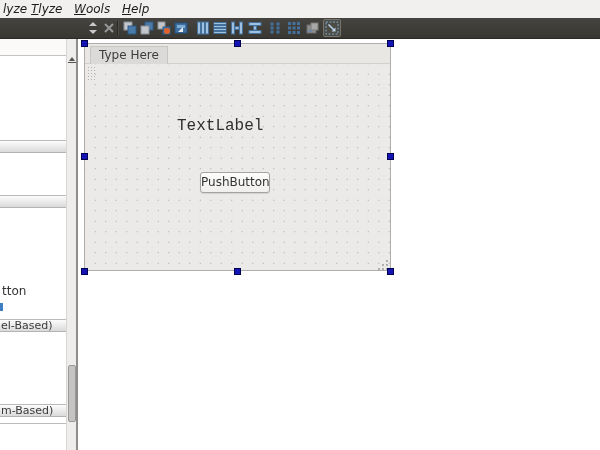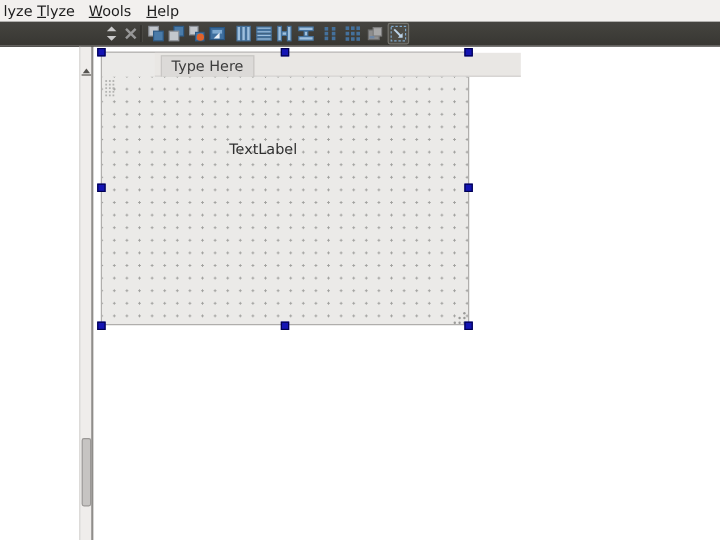--- a/index.html
+++ b/index.html
@@ -1,21 +1,21 @@
 <!DOCTYPE html>
 <html><head>
 <meta charset="utf-8">
 <style>
   * { margin:0; padding:0; box-sizing:border-box; }
   body { font-family:"DejaVu Sans","Liberation Sans",sans-serif; background:#fff; }
   #screen { position:relative; width:600px; height:450px; overflow:hidden; background:#fff; }
 
   
   .menubar { position:absolute; left:0; top:0; width:600px; height:18px; background:#f2f0ee; }
-  .menu-item { position:absolute; top:1px; font-size:12px; color:#1d1d1d; padding:1px 3px; cursor:default; }
+  .menu-item { position:absolute; top:1px; font-size:12px; color:#1d1d1d; padding:1px 3px; cursor:default;font-style:italic; }
   .menu-item .mn { text-decoration:underline; }
 
   
   .toolbar { position:absolute; left:0; top:18px; width:600px; height:21px;
              background:linear-gradient(#454440,#383732); border-bottom:1px solid #2b2a26; }
   .tb { position:absolute; top:2px; width:16px; height:16px; }
   .tb svg { display:block; }
   .tb-sep { position:absolute; top:3px; width:2px; height:14px;
             border-left:1px solid #2d2c28; border-right:1px solid #4c4b46; }
   .tb-checked { position:absolute; top:1px; width:18px; height:18px; background:#4c4b45;
@@ -46,31 +46,31 @@
   .scroll-thumb { position:absolute; left:1px; top:326px; width:8px; height:57px;
                background:#c6c4c2; border:1px solid #9a9896; border-radius:2px; }
   .divider { position:absolute; left:76px; top:39px; width:2px; height:411px; background:#8f8d8a; }
 
   
   .canvas { position:absolute; left:78px; top:39px; width:522px; height:411px; background:#fff; }
 
   .form-widget { position:absolute; left:84px; top:43px; width:307px; height:228px;
                  background:#ebeae8; border:1px solid #b0aeac; }
   .form-menubar { position:absolute; left:0; top:0; width:305px; height:20px;
-                  background:#e9e7e4; border-bottom:1px solid #d2d0ce;margin-left:44px; }
+                  background:#e9e7e4; border-bottom:1px solid #d2d0ce; }
   .type-here { position:absolute; left:5px; top:2px; padding:1px 8px 2px 8px; font-size:12px; color:#3c3c3c;
                background:#dcdad8; border:1px solid #c8c6c4; cursor:default; }
   .form-grid { position:absolute; left:0; top:20px; width:305px; height:206px;
                background-color:#ebeae8;
                background-image:radial-gradient(circle, #a0a09e 0.8px, rgba(0,0,0,0) 0.9px);
                background-size:10.5px 10.5px; background-position:5px 5px; }
   .mini-dots { position:absolute; left:2px; top:2px; width:9px; height:15px;
                background-image:radial-gradient(circle, #b2b2b0 0.7px, rgba(0,0,0,0) 0.8px);
                background-size:3px 3px; }
-  .text-label { position:absolute; left:106px; top:53px; font-size:12px; color:#303030; cursor:default; }
+  .text-label { position:absolute; left:92px; top:53px; font-size:16px; color:#303030; cursor:default;font-family:Liberation Mono, monospace; }
   .push-button { position:absolute; left:115px; top:108px; width:70px; height:21px;
                  background:linear-gradient(#fcfcfc,#f0efed); border:1px solid #a5a3a1; border-radius:3px;
                  font-size:12px; color:#333; text-align:center; line-height:19px;
                  box-shadow:0 1px 1px rgba(0,0,0,0.10); cursor:default; }
   .resize-grip { position:absolute; right:1px; bottom:1px; width:13px; height:13px; }
 
   .handle { position:absolute; width:7px; height:7px; background:#1414b4; border:1px solid #000050; }
 </style>
 </head>
 <body>
@@ -199,39 +199,54 @@
     </div>
     <div class="tb-checked" style="left:323px;" title="adjust-size-icon">
       <svg width="14" height="14">
           <rect x="1" y="1" width="12" height="12" fill="none" stroke="#7fa8cc" stroke-dasharray="2 1.5"></rect>
           <path d="M3.5 3.5 L9 9" stroke="#bcd3e8" stroke-width="1.6"></path>
           <path d="M10.5 10.5 L10.5 6.5 L6.5 10.5 Z" fill="#bcd3e8"></path>
         </svg>
     </div>
   </div>
 
+  <div class="sidebar">
+    <div class="wb-filter"></div>
+
+    <div class="wb-header" style="top:101px;"></div>
+    <div class="wb-header" style="top:156px;"></div>
+
+    <div class="wb-item" style="top:245px;">tton</div>
+    <div class="wb-icon-frag" style="top:264px;"></div>
+
+    <div class="wb-header" style="top:280px;">el-Based)</div>
+    <div class="wb-header" style="top:365px;">m-Based)</div>
+
+    <div class="wb-bottom"></div>
+  </div>
 
   <div class="scrollcol">
     <div class="scroll-glyph">
         <span class="tri"></span>
         <span class="base"></span>
       </div>
     <div class="scroll-thumb"></div>
   </div>
   <div class="divider"></div>
 
   <div class="canvas"></div>
 
   <div class="form-widget">
     <div class="form-menubar">
       <span class="type-here">Type Here</span>
     </div>
     <div class="form-grid">
       <div class="mini-dots"></div>
       <div class="text-label">TextLabel</div>
+      <div class="push-button">PushButton</div>
       <div class="resize-grip">
         <svg width="13" height="13">
             <g fill="#9a9a98">
               <circle cx="11" cy="11" r="1"></circle>
               <circle cx="7" cy="11" r="1"></circle>
               <circle cx="3" cy="11" r="1"></circle>
               <circle cx="11" cy="7" r="1"></circle>
               <circle cx="7" cy="7" r="1"></circle>
               <circle cx="11" cy="3" r="1"></circle>
             </g>

